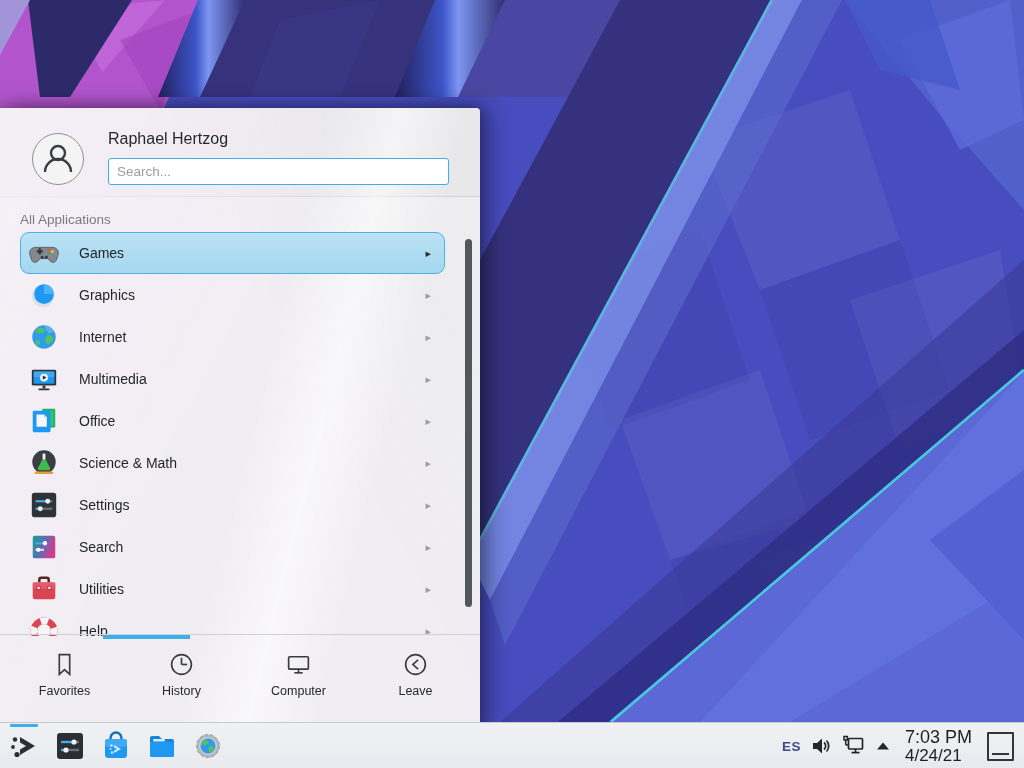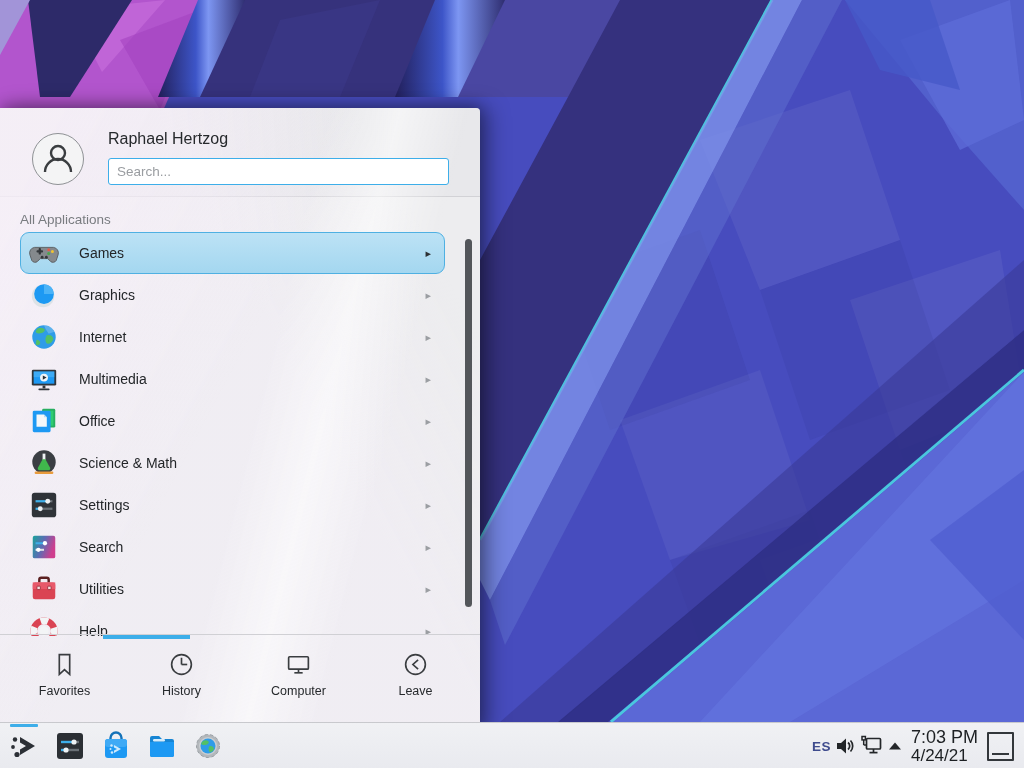--- a/index.html
+++ b/index.html
@@ -46,21 +46,21 @@
   .tabbar { position:absolute; left:6px; top:536px; width:468px; height:70px; display:flex; }
   .tab { flex:1 1 0; display:flex; flex-direction:column; align-items:center; justify-content:flex-start; padding-top:7px; }
   .tab-label { margin-top:6px; font-size:12.5px; color:#26292c; }
 
   
   .taskbar { position:absolute; left:0; bottom:0; width:1024px; height:46px;
     background:linear-gradient(#f0f1f4,#e9eaef); border-top:1px solid rgba(0,0,0,.14);
     display:flex; align-items:center; padding-left:8px; }
   .tb-launcher { position:relative; width:32px; height:32px; margin-right:14px; display:flex; align-items:center; justify-content:center; }
   .tb-active-line { position:absolute; left:2px; top:-6px; width:28px; height:3px; background:#3daee9; border-radius:1px; }
-  .tray { position:absolute; right:0; top:0; height:46px; display:flex; align-items:center; gap:3px; padding-right:10px; }
+  .tray { position:absolute; right:0; top:0; height:46px; display:flex; align-items:center; gap:9px; padding-right:10px; }
   .kbd-layout { font-size:13.5px; font-weight:bold; color:#3e4b8d; letter-spacing:.5px; }
   .clock { display:flex; flex-direction:column; align-items:flex-start; line-height:1.05; color:#1d2023; margin-left:6px; }
   .clock-time { font-size:18px; }
   .clock-date { font-size:17px; }
   .show-desktop { width:27px; height:29px; border:2px solid #33373b; border-radius:1px; position:relative; background:transparent; margin-left:6px; }
   .show-desktop::after { content:""; position:absolute; left:3px; right:3px; bottom:4px; height:2px; background:#33373b; }
 </style>
 </head>
 <body>
 

